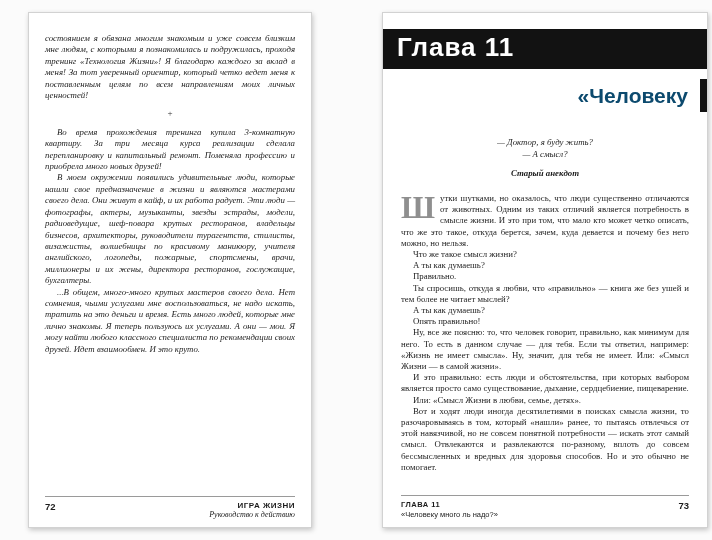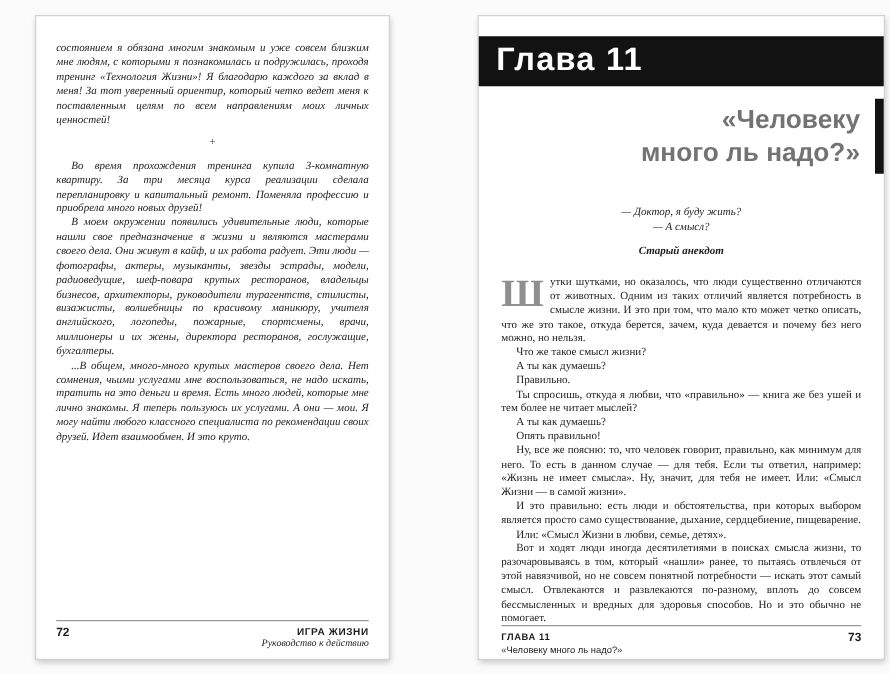--- a/index.html
+++ b/index.html
@@ -27,21 +27,21 @@
   .ft-sub{display:block;font-style:italic;font-size:8px;font-family:Liberation Serif, serif;}
   .ft-block-l{text-align:left;}
   .ft-chap{display:block;font-family:"Liberation Sans",sans-serif;font-weight:bold;font-size:7.5px;letter-spacing:0.5px;}
   .ft-chap2{display:block;font-family:"Liberation Sans",sans-serif;font-weight:normal;font-size:7.5px;margin-top:1px;}
 
   
   .chapter-bar{background:#121212;color:#ffffff;margin-top:16px;padding:3px 0 6px 14px;
                font-family:"Liberation Sans",sans-serif;font-weight:bold;font-size:26px;letter-spacing:1px;}
   .title-row{display:flex;justify-content:flex-end;align-items:stretch;margin-top:10px;}
   .chapter-title{text-align:right;font-family:"Liberation Sans",sans-serif;font-weight:800;
-                 font-size:21px;line-height:27px;color:#737373;padding:3px 0;}
+                 font-size:21px;line-height:27px;color:#0c4a6e;padding:3px 0;}
   .title-stripe{width:7px;background:#121212;margin-left:12px;}
 
   .epigraph{text-align:center;padding:0 18px;margin-top:24px;font-style:italic;font-size:8.8px;line-height:12px;}
   .ep-src{font-weight:bold;margin-top:7px;}
 
   
   .rp-body{padding:0 18px;margin-top:14px;font-size:8.8px;line-height:11.2px;text-align:justify;}
   .rp-body p{margin:0;}
   .dropcap{float:left;font-size:31px;line-height:25px;font-weight:bold;color:#8f8f8f;
            padding:2px 5px 0 0;font-family:"Liberation Serif",serif;}
@@ -71,21 +71,20 @@
     </div>
   </div>
 
   <div class="page right">
     <div class="chapter-bar">
       <span>Глава 11</span>
     </div>
     <div class="title-row">
       <div class="chapter-title">
         <div>«Человеку</div>
-        <div>много ль надо?»</div>
       </div>
       <div class="title-stripe"></div>
     </div>
 
     <div class="epigraph">
       <div>— Доктор, я буду жить?</div>
       <div>— А смысл?</div>
       <div class="ep-src">Старый анекдот</div>
     </div>
 

